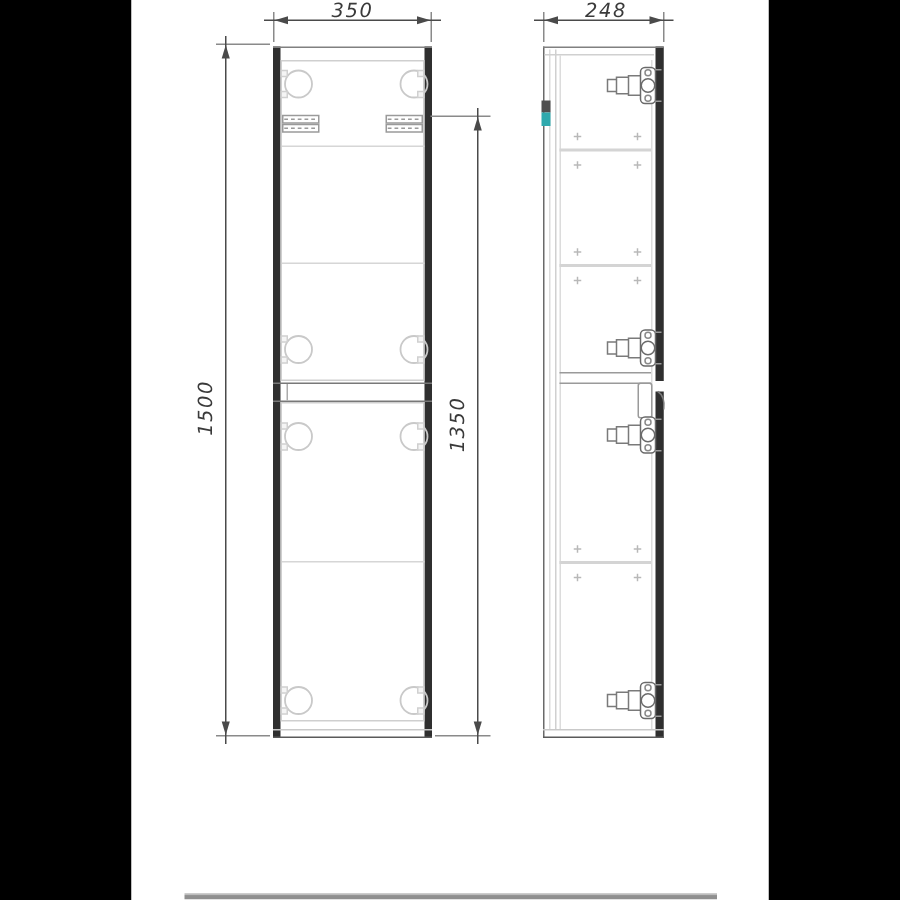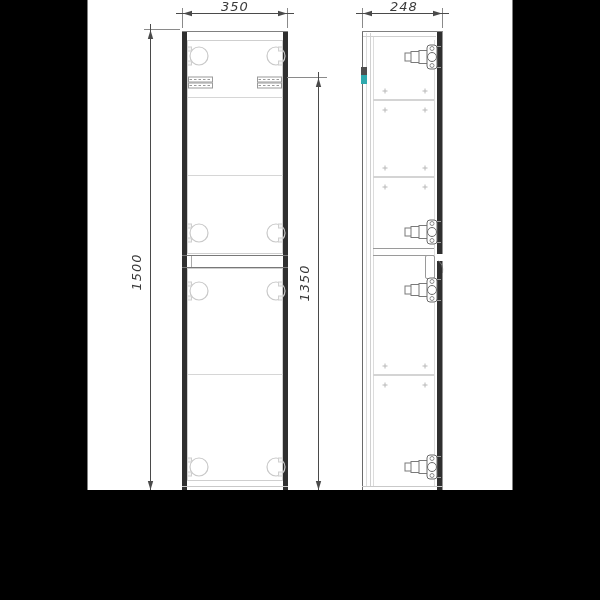--- a/index.html
+++ b/index.html
@@ -1,16 +1,16 @@
 <!DOCTYPE html>
 <html><head>
 <meta charset="utf-8">
 <style>
   html, body { margin: 0; padding: 0; background: #000; }
-  .stage { width: 600px; height: 490px; position: relative; overflow: hidden; text-decoration: underline; }
+  .stage { width: 600px; height: 600px; position: relative; overflow: hidden; text-decoration: underline; }
   svg { display: block; }
   text {
     font-family: "DejaVu Sans", sans-serif;
     font-style: italic;
     fill: #3a3a3a;
   }
   .dim-text { font-size: 13px; letter-spacing: 1px; }
 </style>
 </head>
 <body>

